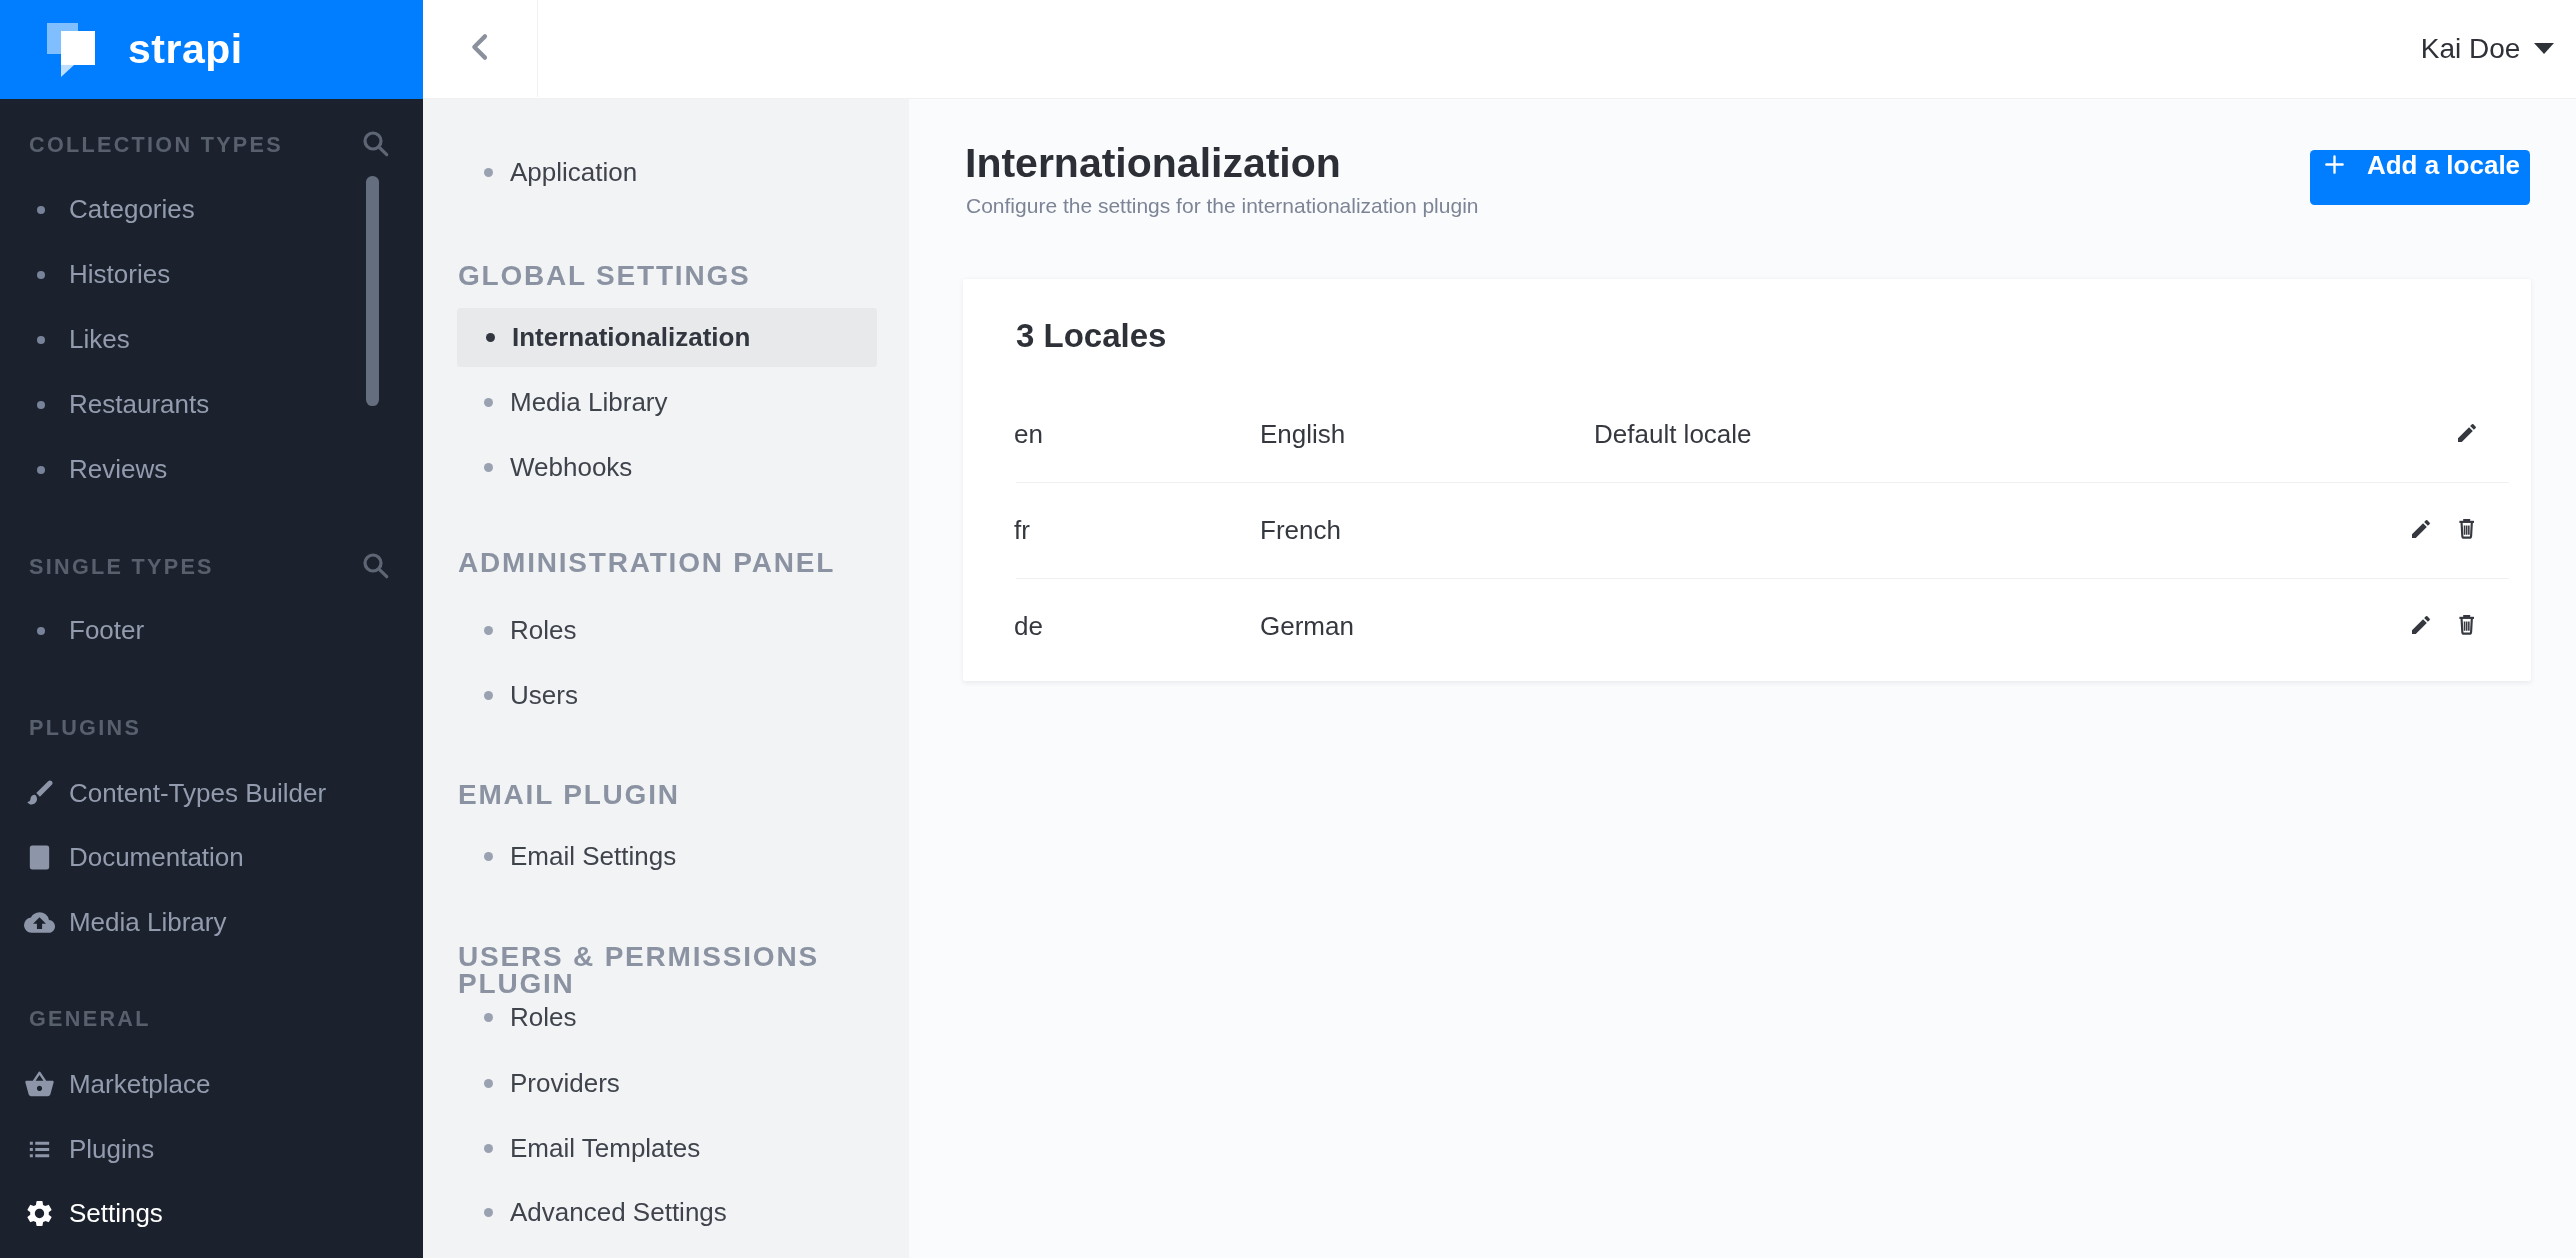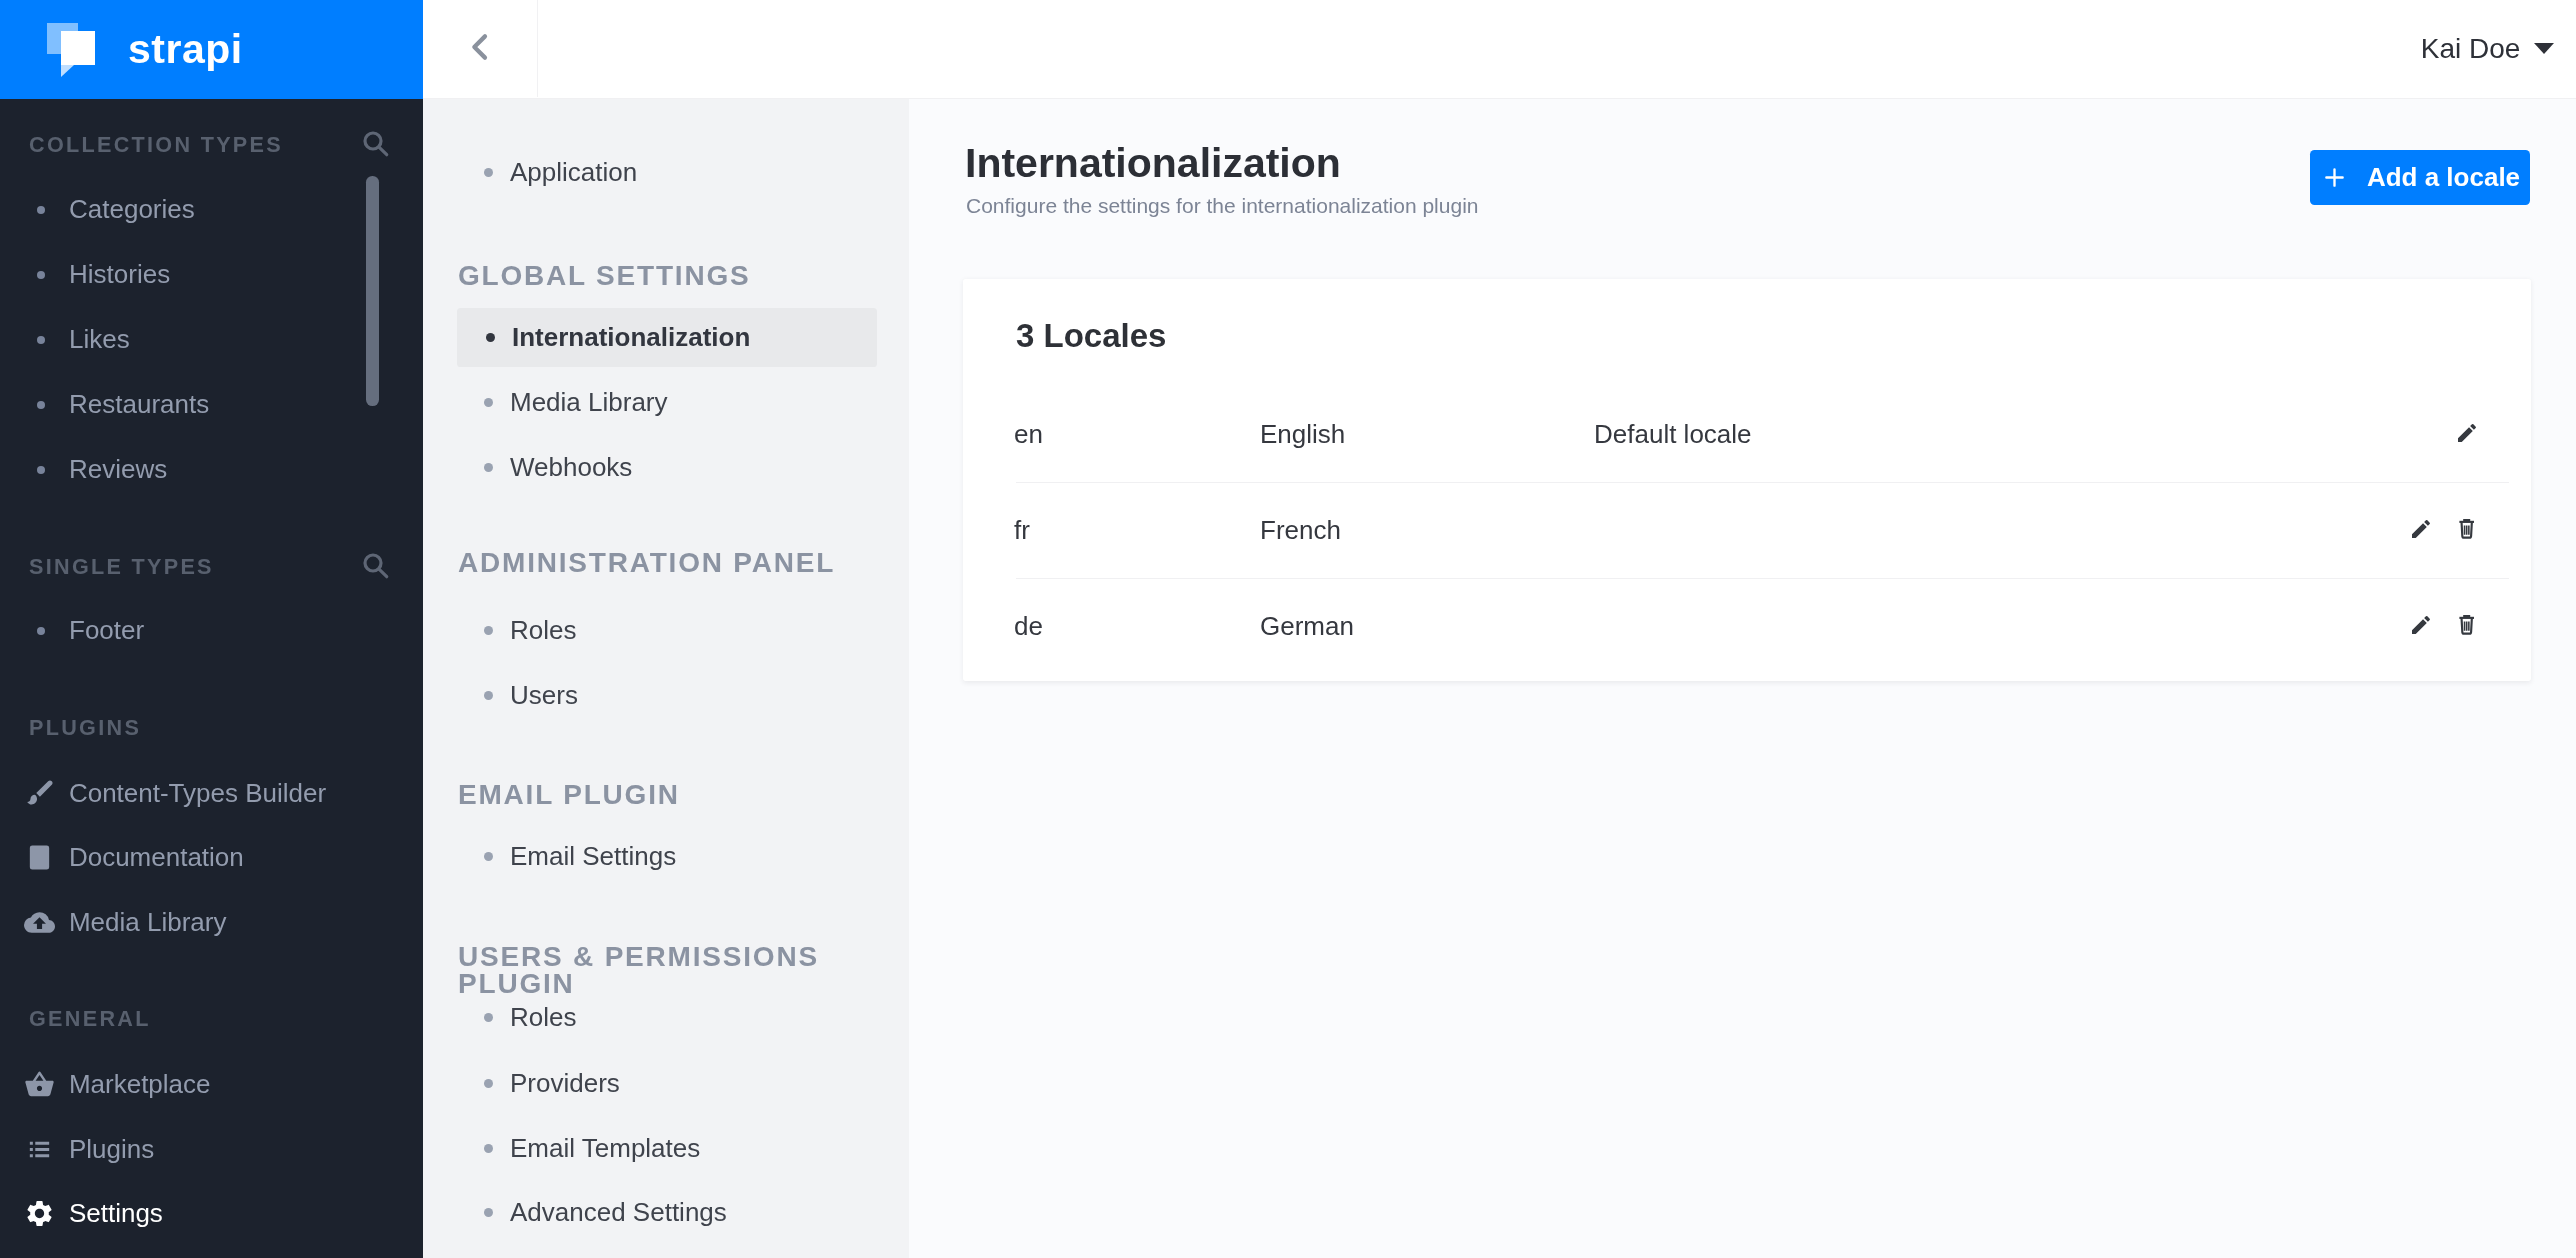--- a/index.html
+++ b/index.html
@@ -34,21 +34,21 @@
   .sp-header{position:absolute;left:35px;height:27px;line-height:27px;font-size:28px;font-weight:bold;letter-spacing:1.8px;color:#8b93a2;}
   .sp-item{position:absolute;left:0;width:486px;height:59px;display:flex;align-items:center;font-size:26px;color:#3f434c;}
   .sp-item .dot{width:9px;height:9px;border-radius:50%;background:#9aa2b1;margin-left:61px;margin-right:17px;flex:0 0 auto;}
   .sp-item.selected{left:34px;width:420px;background:#e8e9eb;border-radius:3.6px;font-weight:bold;color:#32363f;}
   .sp-item.selected .dot{margin-left:29px;background:#32363f;}
 
   
   .main{position:absolute;left:909px;top:99px;width:1667px;height:1160px;background:#fafbfd;}
   .page-title{position:absolute;left:56px;top:41px;margin:0;font-size:41px;font-weight:bold;color:#2c2f36;}
   .page-subtitle{position:absolute;left:57px;top:95px;margin:0;font-size:21px;font-weight:normal;color:#7c8495;}
-  .add-btn{position:absolute;left:1401px;top:51px;width:220px;height:55px;background:#007eff;border-radius:4.5px;display:flex;align-items:center;justify-content:center;gap:18px;color:#fff;font-size:26px;font-weight:bold;}
+  .add-btn{position:absolute;left:1401px;top:51px;width:220px;height:55px;background:#007eff;border-radius:4.5px;display:flex;align-items:flex-start;justify-content:center;gap:18px;color:#fff;font-size:26px;font-weight:bold;}
   .add-btn .plus{display:flex;color:#fff;}
 
   .card{position:absolute;left:54px;top:180px;width:1568px;height:402px;background:#fff;border-radius:2.7px;box-shadow:0 1.8px 5.4px rgba(40,42,49,.08);}
   .card-title{position:absolute;left:53px;top:38px;margin:0;font-size:33px;font-weight:bold;color:#2e3137;}
   .lrow{position:absolute;left:0;width:1568px;height:96px;display:flex;align-items:center;padding:0 51px;box-sizing:border-box;font-size:26px;color:#35383f;}
   .cell.code{width:246px;}
   .cell.name{width:334px;}
   .cell.default{flex:1;}
   .actions{display:flex;align-items:center;gap:19px;margin-left:auto;}
   .icon-btn{width:27px;height:27px;display:flex;align-items:center;justify-content:center;color:#35393f;}

